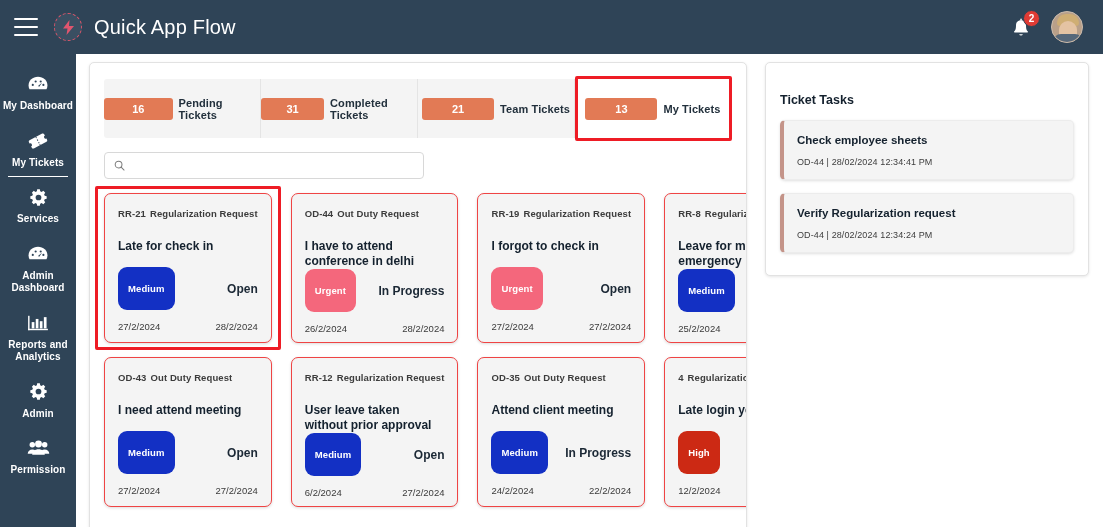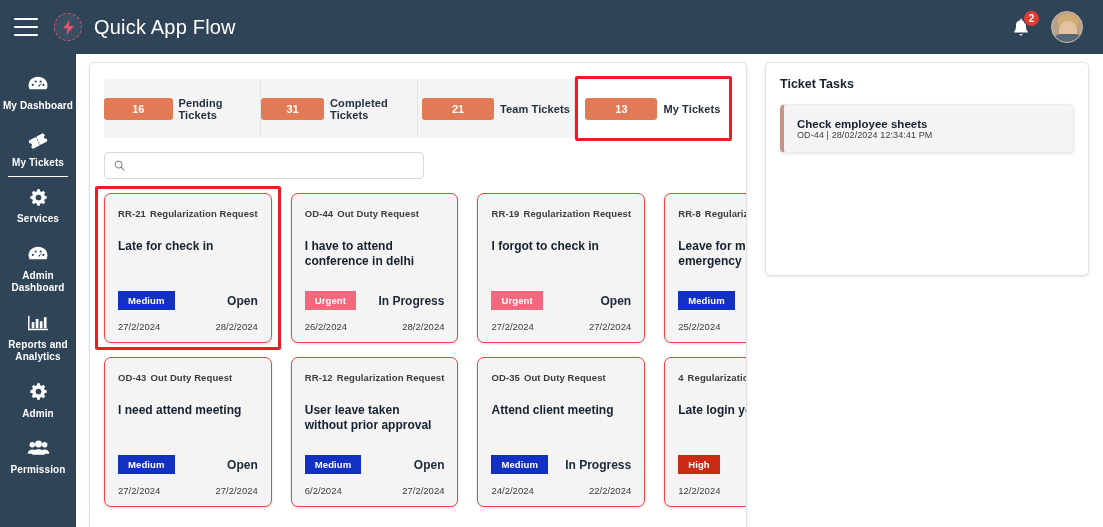--- a/index.html
+++ b/index.html
@@ -171,53 +171,53 @@
   .tcard-title {
     font-size: 12px; color: #14212e; font-weight: 700;
     line-height: 15px; margin-top: 20px;
   }
   .tcard-meta {
     margin-top: auto;
     display: flex; align-items: center; justify-content: space-between;
   }
   .prio {
     color: #ffffff; font-size: 9.5px; font-weight: 600;
-    padding: 4px 10px; border-radius: 0; letter-spacing: .1px;
+    padding: 16px 10px; border-radius: 9px; letter-spacing: .1px;
   }
   .prio-medium { background: #1330c4; }
   .prio-urgent { background: #f4677c; }
   .prio-high   { background: #cc2914; }
   .tcard-status { font-size: 12px; color: #1b2835; font-weight: 700; }
   .tcard-dates {
     display: flex; justify-content: space-between;
     font-size: 9.5px; color: #3a3a3a; margin-top: 11px; font-weight: 500;
   }
 
   
   .side-panel {
     position: absolute; left: 689px; top: 8px;
     width: 324px; height: 214px;
     background: #ffffff;
     border: 1px solid #e2e2e2; border-radius: 5px;
     box-shadow: 0 1px 3px rgba(0,0,0,.10);
-    padding: 14px 14px 0;
+    padding: 30px 14px 0;
   }
   .side-title { font-size: 12.5px; font-weight: 700; color: #14212e; }
   .task-card {
     margin-top: 13px;
     background: #f4f4f4;
     border: 1px solid #ececec;
     border-left: 4px solid #c49489;
     border-radius: 5px;
     box-shadow: 0 1px 3px rgba(0,0,0,.13);
     padding: 13px 13px 12px;
     cursor: pointer;
   }
   .task-name { font-size: 11.5px; font-weight: 700; color: #14212e; }
-  .task-meta { font-size: 9px; color: #3d3d3d; letter-spacing: .1px; }
+  .task-meta { font-size: 9px; color: #3d3d3d; margin-top: 11px; letter-spacing: .1px; }
 </style>
 </head>
 <body>
 
 <div class="topbar">
   <div class="hamburger">
     <i></i>
       <i></i>
       <i></i>
   </div>
@@ -476,16 +476,20 @@
       </div>
   </section>
 
   <aside class="side-panel">
     <div class="side-title">Ticket Tasks</div>
     <div id="tasks-list">
         <div class="task-card">
           <div class="task-name">Check employee sheets</div>
           <div class="task-meta">OD-44 | 28/02/2024 12:34:41 PM</div>
         </div>
+        <div class="task-card">
+          <div class="task-name">Verify Regularization request</div>
+          <div class="task-meta">OD-44 | 28/02/2024 12:34:24 PM</div>
+        </div>
       </div>
   </aside>
 
 </div>
 
 </body></html>

